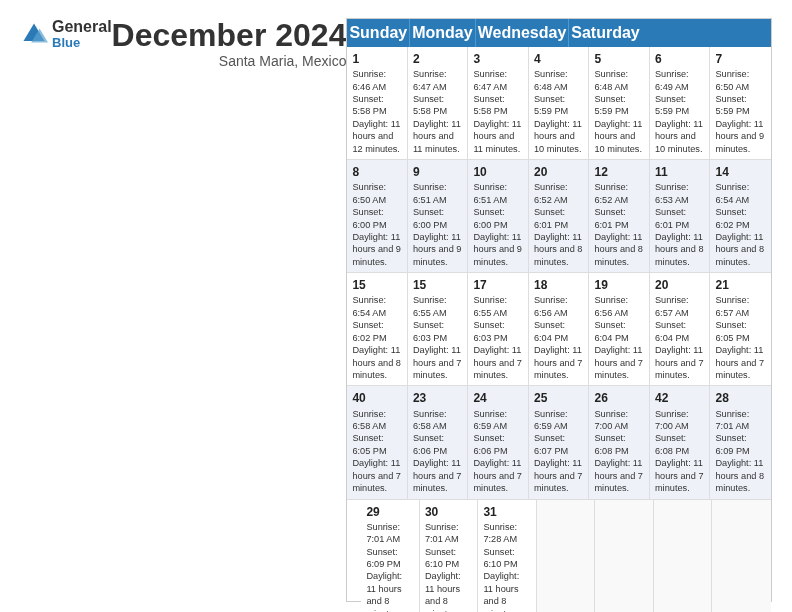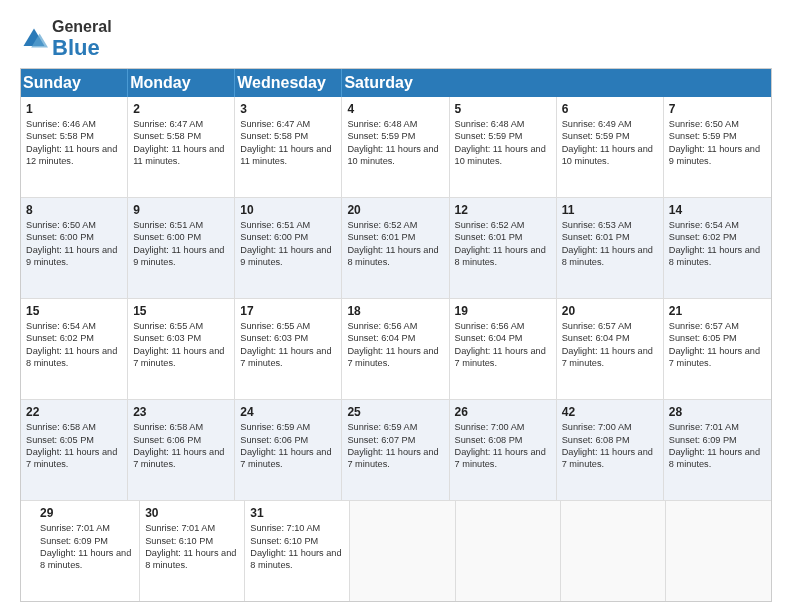--- a/index.html
+++ b/index.html
@@ -8,21 +8,21 @@
       background: #fff;
       width: 792px;
       height: 612px;
       overflow: hidden;
     }
     .page {
       width: 792px;
       height: 612px;
       padding: 18px 20px 10px 20px;
       display: flex;
-      flex-direction: column;
+      flex-direction: row;
     }
     .header {
       display: flex;
       justify-content: space-between;
       align-items: flex-start;
       margin-bottom: 8px;
     }
     .logo {
       display: flex;
       align-items: center;
@@ -32,21 +32,21 @@
       display: flex;
       flex-direction: column;
       line-height: 1.1;
     }
     .logo-general {
       font-size: 16px;
       font-weight: bold;
       color: #333;
     }
     .logo-blue {
-      font-size: 22px;
+      font-size: 13px;
       font-weight: bold;
       color: #2a7ab8;
     }
     .logo-icon {
       width: 28px;
       height: 28px;
     }
     .title-block {
       text-align: right;
     }
@@ -121,20 +121,24 @@
     <div class="logo">
       <svg class="logo-icon" viewBox="0 0 40 40">
         <polygon points="20,5 35,30 5,30" fill="#2a7ab8"></polygon>
         <polygon points="28,12 40,32 16,32" fill="#5ba3d0" opacity="0.7"></polygon>
       </svg>
       <div class="logo-text">
         <span class="logo-general">General</span>
         <span class="logo-blue">Blue</span>
       </div>
     </div>
+    <div class="title-block">
+      <div class="main-title">December 2024</div>
+      <div class="subtitle">Santa Maria, Mexico</div>
+    </div>
   </div>
 
   <div class="calendar">
     <div class="cal-header-row" id="cal-header">
         <div class="cal-header-cell">Sunday</div>
         <div class="cal-header-cell">Monday</div>
         <div class="cal-header-cell">Wednesday</div>
         <div class="cal-header-cell">Saturday</div>
       </div>
     <div class="cal-body" id="cal-body">
@@ -265,21 +269,21 @@
           </div>
           <div class="cal-cell">
             <span class="day-num">21</span>
             <div>Sunrise: 6:57 AM</div>
             <div>Sunset: 6:05 PM</div>
             <div>Daylight: 11 hours and 7 minutes.</div>
           </div>
         </div>
         <div class="cal-week">
           <div class="cal-cell">
-            <span class="day-num">22</span>
+            <span class="day-num">40</span>
             <div>Sunrise: 6:58 AM</div>
             <div>Sunset: 6:05 PM</div>
             <div>Daylight: 11 hours and 7 minutes.</div>
           </div>
           <div class="cal-cell">
             <span class="day-num">23</span>
             <div>Sunrise: 6:58 AM</div>
             <div>Sunset: 6:06 PM</div>
             <div>Daylight: 11 hours and 7 minutes.</div>
           </div>
@@ -322,21 +326,21 @@
             <div>Daylight: 11 hours and 8 minutes.</div>
           </div>
           <div class="cal-cell">
             <span class="day-num">30</span>
             <div>Sunrise: 7:01 AM</div>
             <div>Sunset: 6:10 PM</div>
             <div>Daylight: 11 hours and 8 minutes.</div>
           </div>
           <div class="cal-cell">
             <span class="day-num">31</span>
-            <div>Sunrise: 7:10 AM</div>
+            <div>Sunrise: 7:28 AM</div>
             <div>Sunset: 6:10 PM</div>
             <div>Daylight: 11 hours and 8 minutes.</div>
           </div>
           <div class="cal-cell empty"></div>
           <div class="cal-cell empty"></div>
           <div class="cal-cell empty"></div>
           <div class="cal-cell empty"></div>
         </div>
       </div>
   </div>

